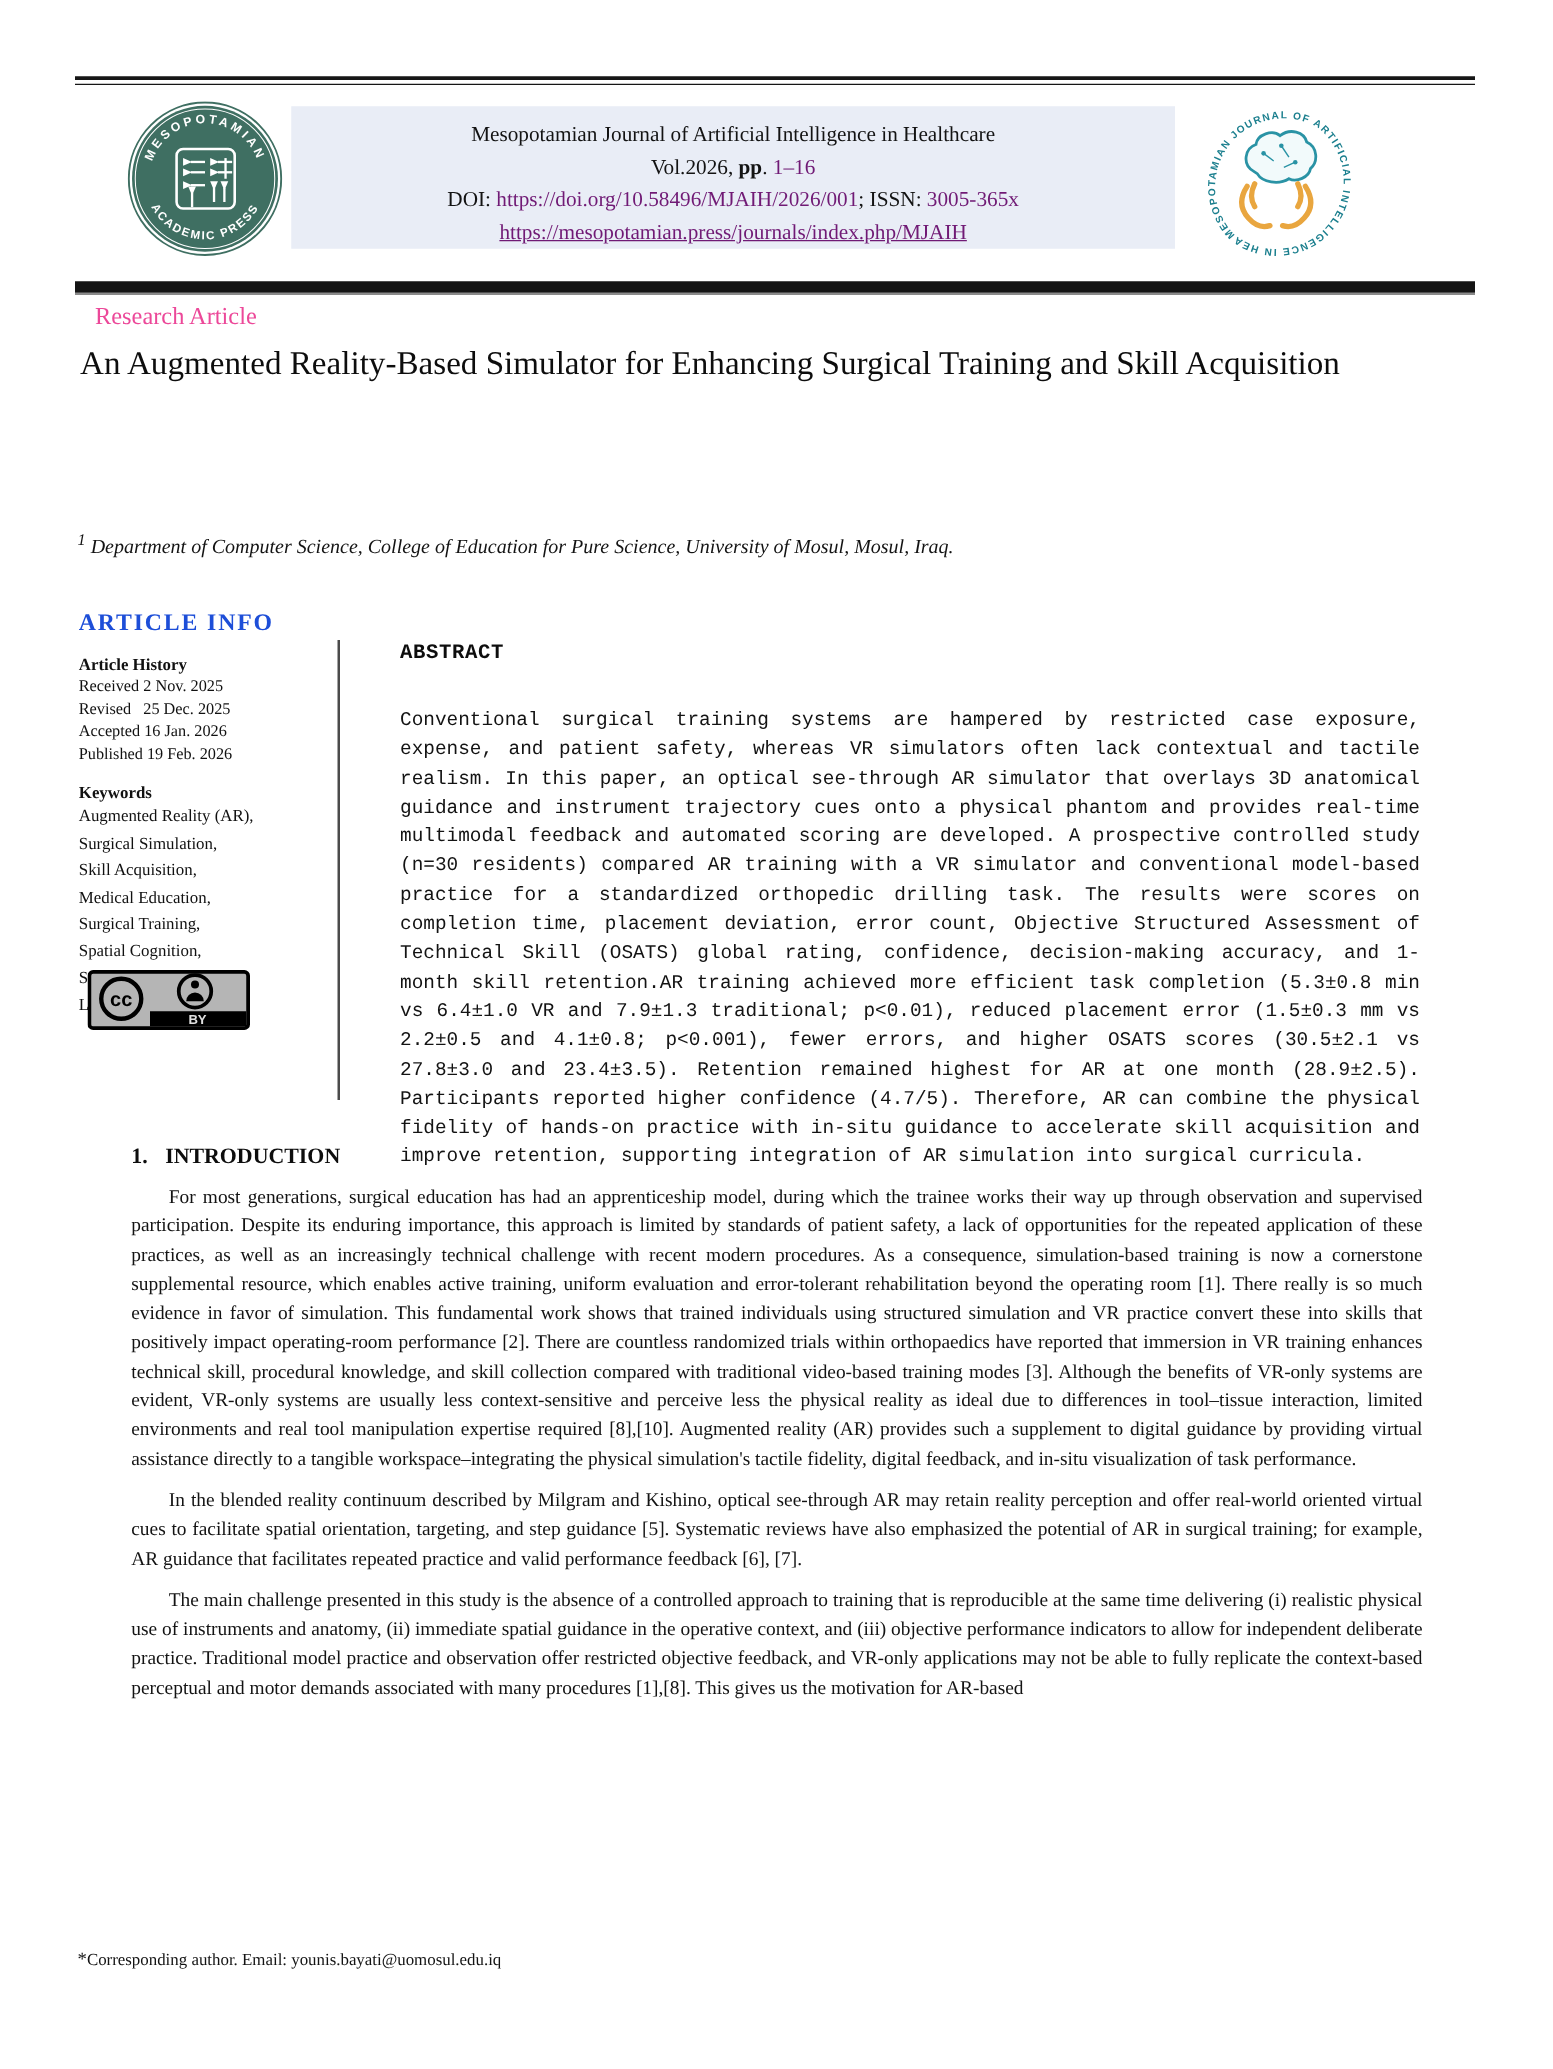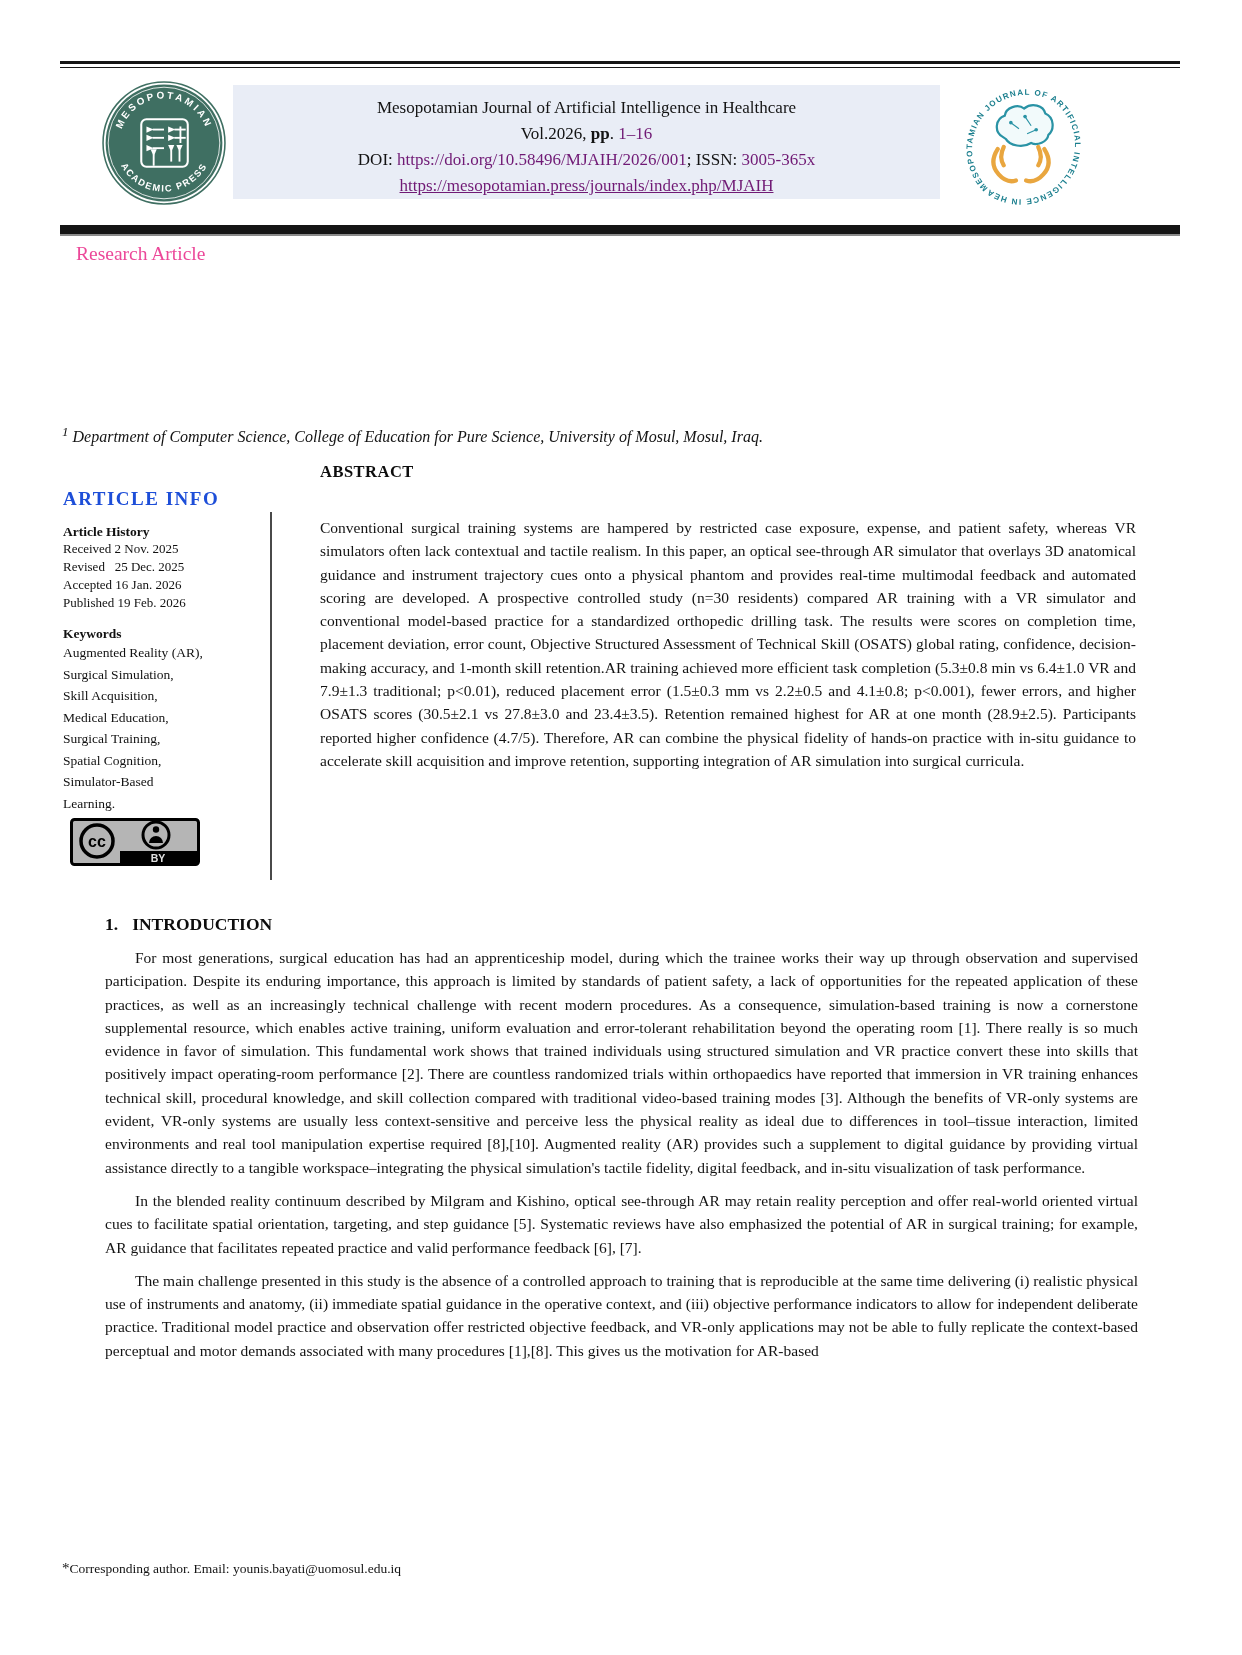--- a/index.html
+++ b/index.html
@@ -34,23 +34,23 @@
   .affiliation sup{font-style:italic;font-size:13px;vertical-align:6px;margin-right:4px;}
 
   
   .col-divider{position:absolute;left:270px;top:512px;width:2px;height:368px;background:#4a4a4a;}
   .article-info{position:absolute;left:63px;top:488px;width:200px;}
   .ai-heading{font-size:19px;font-weight:bold;letter-spacing:1.5px;color:#1d4ed8;}
   .ai-sub{font-weight:bold;font-size:13.5px;margin-top:14px;}
   .ai-line{font-size:13px;line-height:18px;white-space:pre;}
   .kw-block{margin-top:14px;}
   .kw-line{font-size:13.5px;line-height:21.5px;}
-  .cc-badge{position:absolute;left:70px;top:818px;cursor:pointer;}
-
-  .abstract{position:absolute;left:320px;top:462px;width:816px;}
+  .cc-badge{position:absolute;left:70px;top:776px;cursor:pointer;}
+
+  .abstract{position:absolute;left:320px;top:512px;width:816px;font-family:Liberation Mono, monospace;}
   .abs-heading{font-size:16.5px;font-weight:bold;letter-spacing:0.5px;color:#0d0d0d;}
   .abs-text{margin-top:34px;font-size:15.5px;line-height:23.3px;text-align:justify;color:#131313;}
 
   
   .section-heading{position:absolute;left:105px;top:914px;font-size:17.5px;font-weight:bold;color:#0d0d0d;}
   .section-heading .num{margin-right:14px;}
   .body-text{position:absolute;left:105px;top:946px;width:1033px;font-size:15.5px;line-height:23.3px;
              text-align:justify;color:#131313;}
   .body-text p{margin:0 0 10px 0;text-indent:30px;}
 
@@ -128,20 +128,21 @@
         <path d="M93,74 q9,14 -1,25 q-8,9 -17,6"></path>
         <path d="M87,72 q5,10 0,18"></path>
       </g>
     </svg>
   </div>
 
   <div class="rule-thick"></div>
 
   <div class="research-article">Research Article</div>
 
+  <h1 class="paper-title" style="font-weight:normal;margin:0;">An Augmented Reality-Based Simulator for Enhancing Surgical Training and Skill Acquisition</h1>
 
 
   <div class="affiliation">
     <sup>1</sup><span>Department of Computer Science, College of Education for Pure Science, University of Mosul, Mosul, Iraq.</span>
   </div>
 
   <div class="article-info">
     <div class="ai-heading">ARTICLE INFO</div>
     <div class="ai-sub">Article History</div>
     <div class="ai-line">Received 2 Nov. 2025</div>

